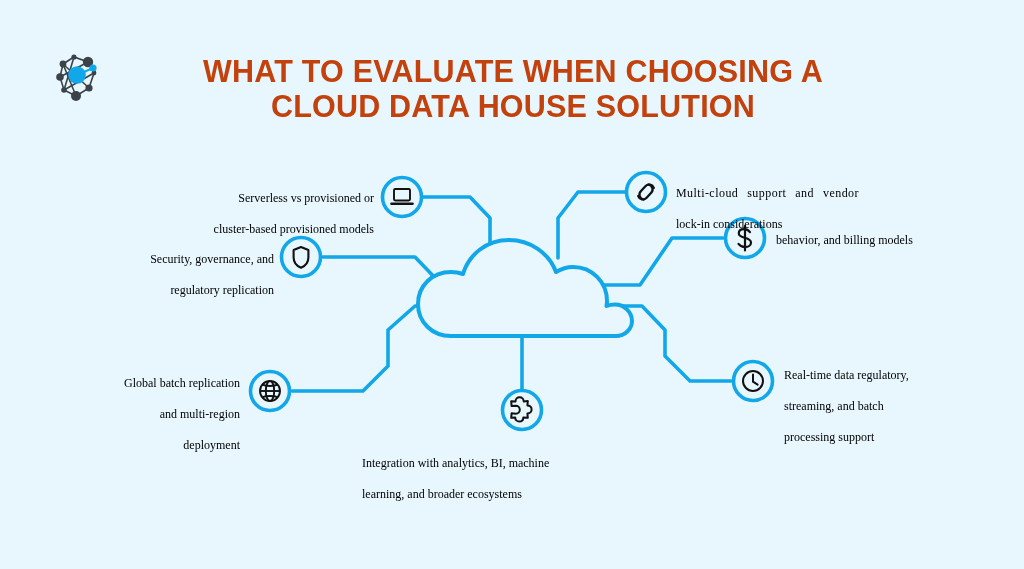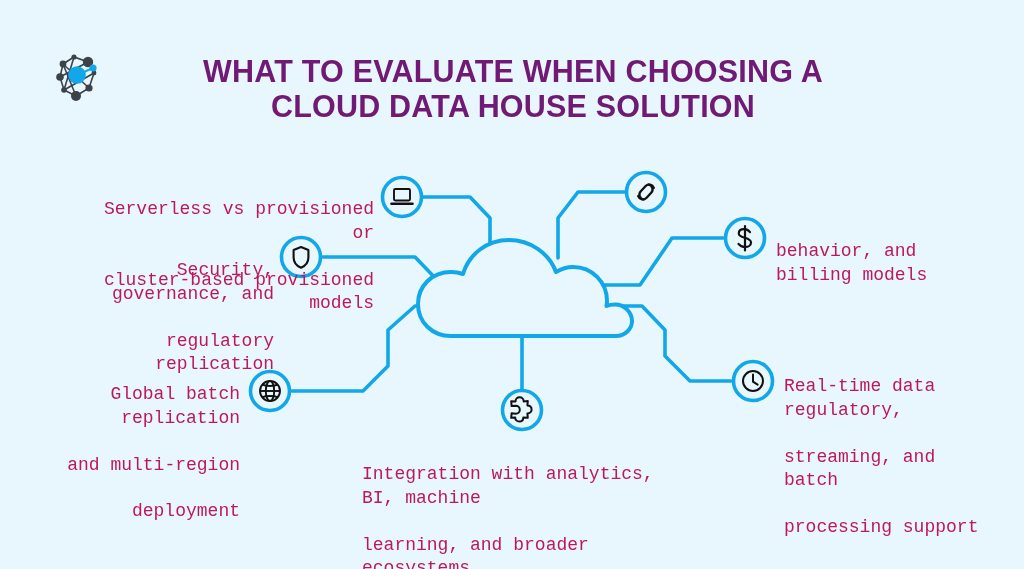--- a/index.html
+++ b/index.html
@@ -36,40 +36,40 @@
     position: absolute;
     left: 180px;
     top: 54px;
     width: 666px;
     text-align: center;
     font-family: "Liberation Sans", sans-serif;
     font-weight: bold;
     font-size: 30.5px;
     line-height: 1.16;
     letter-spacing: 0.2px;
-    color: #701a75;
+    color: #c2410c;
     text-transform: uppercase;
   }
 
   
   #diagram {
     position: absolute;
     left: 0;
     top: 0;
     width: 1024px;
     height: 569px;
   }
 
   
   .node-label {
     position: absolute;
-    font-family: Liberation Mono, monospace;
-    font-size: 18px;
+    font-family: Liberation Serif, serif;
+    font-size: 12px;
     line-height: 1.30;
-    color: #be185d;
+    color: #000000;
     white-space: pre-line;
   }
   .lbl-right { text-align: right; }
   .lbl-left  { text-align: left; }
   .lbl-center{ text-align: left; }
 
   #label-deployment { left: 92px;  top: 175px; width: 282px; }
   #label-security   { left: 62px;  top: 236px; width: 212px; }
   #label-global     { left: 48px;  top: 360px; width: 192px; }
   #label-integration{ left: 362px; top: 440px; width: 320px; }
@@ -241,20 +241,24 @@
     <div>Global batch replication</div>
     <div>and multi-region</div>
     <div>deployment</div>
   </div>
 
   <div class="node-label lbl-center" id="label-integration">
     <div>Integration with analytics, BI, machine</div>
     <div>learning, and broader ecosystems</div>
   </div>
 
+  <div class="node-label lbl-left" id="label-multicloud">
+    <div class="ln1">Multi-cloud  support  and  vendor</div>
+    <div>lock-in considerations</div>
+  </div>
 
   <div class="node-label lbl-left" id="label-storage">
     <div>behavior, and billing models</div>
   </div>
 
   <div class="node-label lbl-left" id="label-realtime">
     <div>Real-time data regulatory,</div>
     <div>streaming, and batch</div>
     <div>processing support</div>
   </div>

